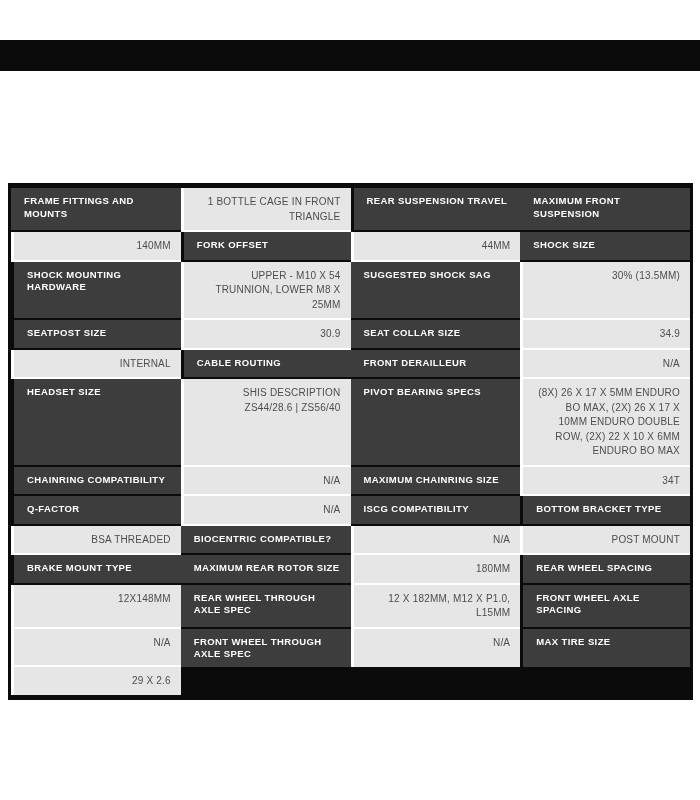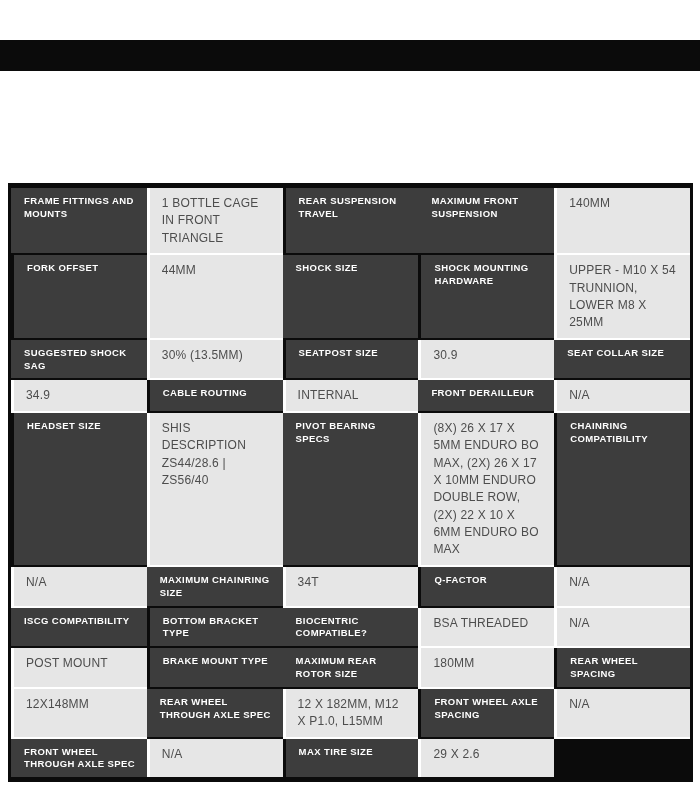--- a/index.html
+++ b/index.html
@@ -15,47 +15,48 @@
 
   .spec-table {
     margin: 112px auto 0 8px;
     width: 685px;
     background: #0b0b0b;
     padding: 5px 3px 5px 3px;
   }
 
   .grid {
     display: grid;
-    grid-template-columns: repeat(5, 1fr);
+    grid-template-columns: repeat(4, 1fr);
   }
 
   .cell { display: block; }
 
   .cell.label {
     background: #3d3d3d;
     color: #ffffff;
     font-size: 9.5px;
     font-weight: 700;
     letter-spacing: 0.4px;
     line-height: 1.35;
     padding: 7px 10px 6px 13px;
     border-bottom: 2px solid #0b0b0b;
     text-transform: uppercase;
   }
 
   .cell.value {
     background: #e6e6e6;
     color: #4d4d4d;
-    font-size: 12px;
+    font-size: 10px;
     letter-spacing: 0.2px;
     line-height: 1.45;
     padding: 7px 10px 6px 12px;
     border-bottom: 2px solid #ffffff;
     border-left: 3px solid #ffffff;
     text-transform: uppercase;
+    text-align: right;
   }
 
   .cell.label.colR { border-left: 3px solid #0b0b0b; }
 
   .cell.label.last { border-bottom: none; }
   .cell.value.last { border-bottom: none; }
 </style>
 </head>
 <body>
 
@@ -73,38 +74,38 @@
         <div class="cell value colR">44MM</div>
         <div class="cell label colL">SHOCK SIZE</div>
         <div class="cell label colR">SHOCK MOUNTING HARDWARE</div>
         <div class="cell value colR">UPPER - M10 X 54 TRUNNION, LOWER M8 X 25MM</div>
         <div class="cell label colL">SUGGESTED SHOCK SAG</div>
         <div class="cell value colL">30% (13.5MM)</div>
         <div class="cell label colR">SEATPOST SIZE</div>
         <div class="cell value colR">30.9</div>
         <div class="cell label colL">SEAT COLLAR SIZE</div>
         <div class="cell value colL">34.9</div>
+        <div class="cell value colR">INTERNAL</div>
         <div class="cell label colR">CABLE ROUTING</div>
-        <div class="cell value colR">INTERNAL</div>
         <div class="cell label colL">FRONT DERAILLEUR</div>
         <div class="cell value colL">N/A</div>
         <div class="cell label colR">HEADSET SIZE</div>
         <div class="cell value colR">SHIS DESCRIPTION ZS44/28.6 | ZS56/40</div>
         <div class="cell label colL">PIVOT BEARING SPECS</div>
         <div class="cell value colL">(8X) 26 X 17 X 5MM ENDURO BO MAX, (2X) 26 X 17 X 10MM ENDURO DOUBLE ROW, (2X) 22 X 10 X 6MM ENDURO BO MAX</div>
         <div class="cell label colR">CHAINRING COMPATIBILITY</div>
         <div class="cell value colR">N/A</div>
         <div class="cell label colL">MAXIMUM CHAINRING SIZE</div>
         <div class="cell value colL">34T</div>
         <div class="cell label colR">Q-FACTOR</div>
         <div class="cell value colR">N/A</div>
         <div class="cell label colL">ISCG COMPATIBILITY</div>
         <div class="cell label colR">BOTTOM BRACKET TYPE</div>
+        <div class="cell value colR">BSA THREADED</div>
         <div class="cell label colL">BIOCENTRIC COMPATIBLE?</div>
-        <div class="cell value colR">BSA THREADED</div>
         <div class="cell value colL">N/A</div>
         <div class="cell value colR">POST MOUNT</div>
         <div class="cell label colR">BRAKE MOUNT TYPE</div>
         <div class="cell label colL">MAXIMUM REAR ROTOR SIZE</div>
         <div class="cell value colL">180MM</div>
         <div class="cell label colR">REAR WHEEL SPACING</div>
         <div class="cell value colR">12X148MM</div>
         <div class="cell label colL">REAR WHEEL THROUGH AXLE SPEC</div>
         <div class="cell value colL">12 X 182MM, M12 X P1.0, L15MM</div>
         <div class="cell label colR">FRONT WHEEL AXLE SPACING</div>

